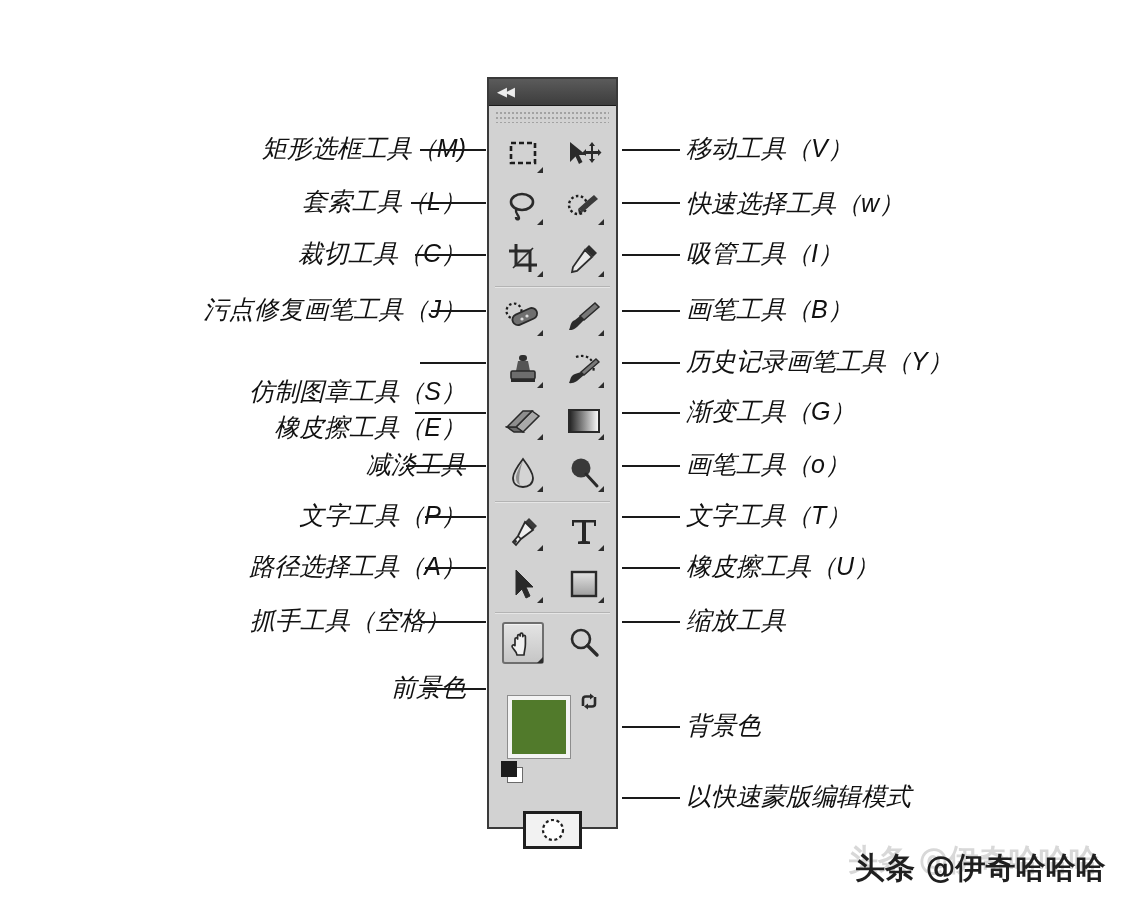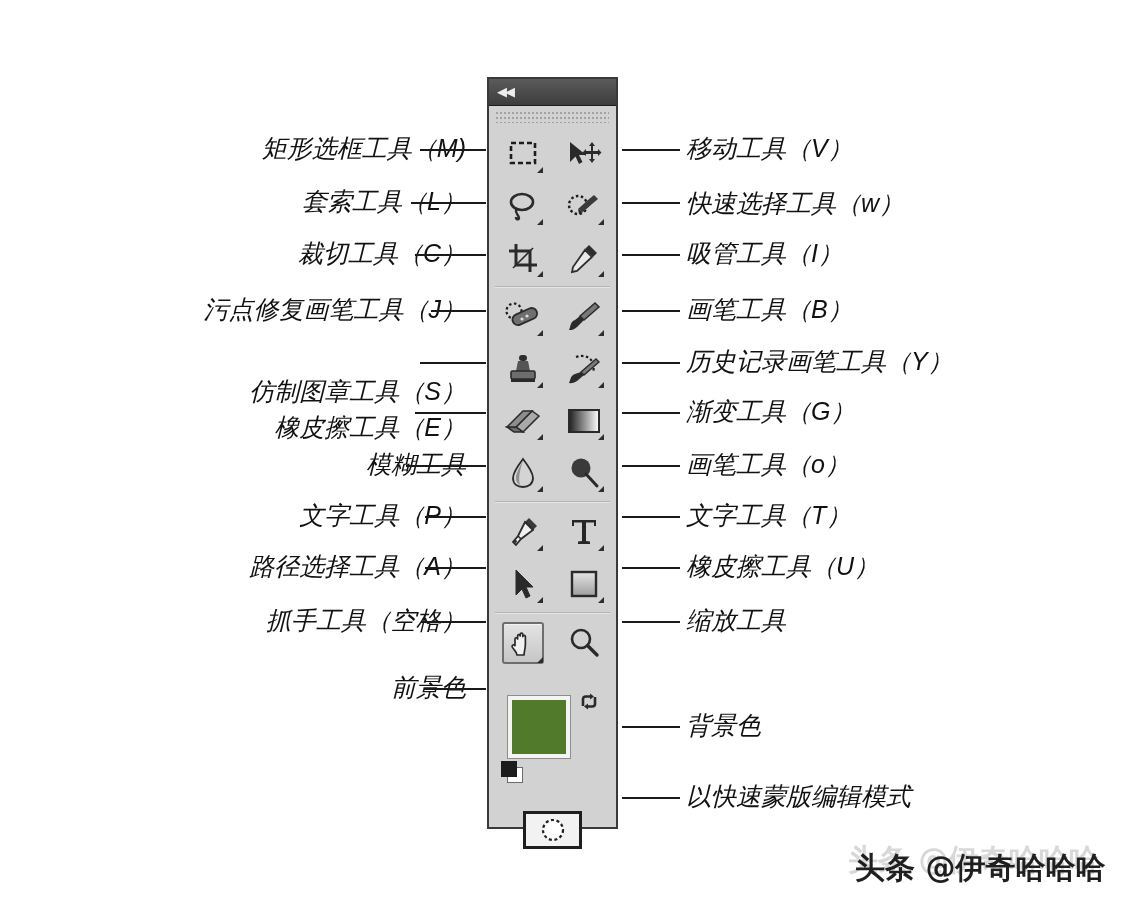--- a/index.html
+++ b/index.html
@@ -151,30 +151,30 @@
 
   <div class="label left" style="right:672px;top:294px;"><span>污点修复画笔工具（J）</span></div>
   <div class="leader" style="left:431px;top:310px;width:55px;"></div>
 
   <div class="label left" style="right:672px;top:346px;margin-top:30px;"><span>仿制图章工具（S）</span></div>
   <div class="leader" style="left:420px;top:362px;width:66px;"></div>
 
   <div class="label left" style="right:672px;top:412px;text-align:right;"><span>橡皮擦工具（E）</span></div>
   <div class="leader" style="left:415px;top:412px;width:71px;"></div>
 
-  <div class="label left" style="right:672px;top:449px;"><span>模糊工具</span></div>
+  <div class="label left" style="right:672px;top:449px;"><span>减淡工具</span></div>
   <div class="leader" style="left:406px;top:465px;width:80px;"></div>
 
   <div class="label left" style="right:672px;top:500px;"><span>文字工具（P）</span></div>
   <div class="leader" style="left:425px;top:516px;width:61px;"></div>
 
   <div class="label left" style="right:672px;top:551px;"><span>路径选择工具（A）</span></div>
   <div class="leader" style="left:425px;top:567px;width:61px;"></div>
 
-  <div class="label left" style="right:672px;top:605px;margin-left:20px;"><span>抓手工具（空格）</span></div>
+  <div class="label left" style="right:688px;top:605px;margin-left:20px;"><span>抓手工具（空格）</span></div>
   <div class="leader" style="left:421px;top:621px;width:65px;"></div>
 
   <div class="label left" style="right:672px;top:672px;"><span>前景色</span></div>
   <div class="leader" style="left:424px;top:688px;width:62px;"></div>
 
   <div class="leader" style="left:622px;top:149px;width:58px;"></div>
   <div class="label" style="left:686px;top:133px;"><span>移动工具（V）</span></div>
 
   <div class="leader" style="left:622px;top:202px;width:58px;"></div>
   <div class="label" style="left:686px;top:188px;"><span>快速选择工具（w）</span></div>

